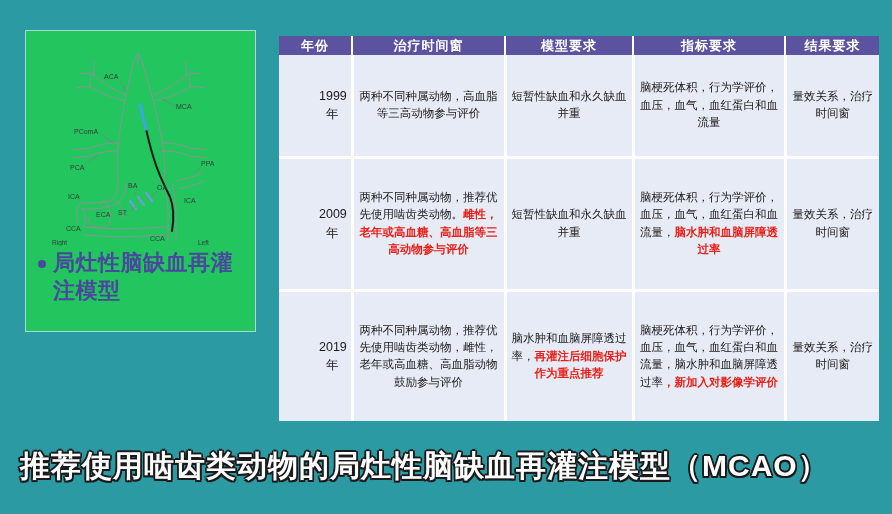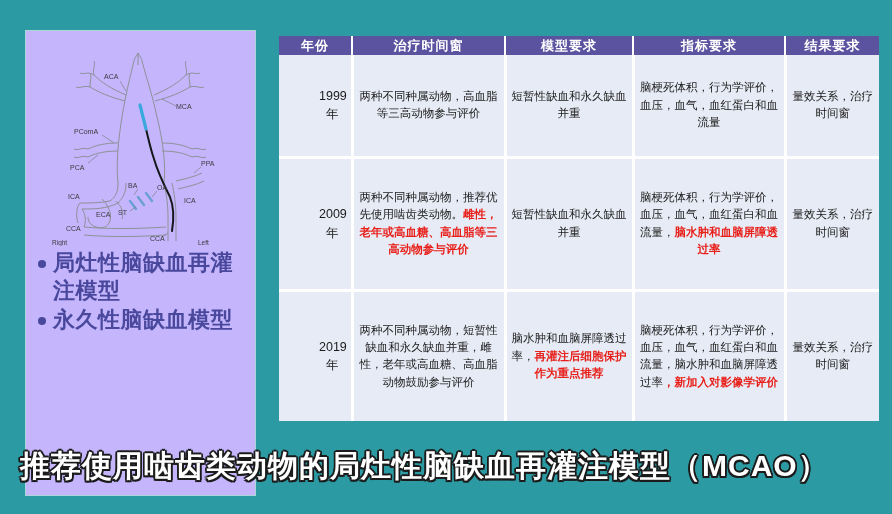--- a/index.html
+++ b/index.html
@@ -4,22 +4,22 @@
 <style>
   html,body{margin:0;padding:0;}
   body{
     width:892px;height:514px;position:relative;overflow:hidden;
     background:#2b9aa3;
     font-family:"Liberation Sans","DejaVu Sans",sans-serif;
   }
 
   
   #left-card{
-    position:absolute;left:26px;top:31px;width:229px;height:464px;
-    background:#c4b5fd;
+    position:absolute;left:26px;top:31px;width:229px;height:300px;
+    background:#22c55e;
     box-shadow:0 0 0 1px rgba(255,255,255,.6);
   }
   #diagram-wrap{
     position:absolute;left:0;top:0;width:229px;height:215px;
   }
   #diagram-wrap svg{display:block;width:229px;height:215px;}
 
   #bullet-list{
     position:absolute;left:0;top:218px;width:229px;
     padding:0 6px 0 10px;box-sizing:border-box;
@@ -200,24 +200,20 @@
       <text class="dlab" x="124" y="210">CCA</text>
       <text class="dlab-side" x="26" y="214">Right</text>
       <text class="dlab-side" x="172" y="214">Left</text>
     </svg>
   </div>
 
   <div id="bullet-list">
     <div class="bullet-item">
       <span class="bullet-dot"></span>
       <span class="bullet-text">局灶性脑缺血再灌注模型</span>
-    </div>
-    <div class="bullet-item">
-      <span class="bullet-dot"></span>
-      <span class="bullet-text">永久性脑缺血模型</span>
     </div>
   </div>
 </div>
 
 <div id="table-wrap">
   <table>
     <colgroup>
       <col class="c1">
         <col class="c2">
         <col class="c3">
@@ -243,21 +239,21 @@
         </tr>
         <tr>
           <td class="year">2009年</td>
           <td class="left-pad"><span>两种不同种属动物，推荐优先使用啮齿类动物。</span><span class="hl">雌性，老年或高血糖、高血脂等三高动物参与评价</span></td>
           <td class="left-pad"><span>短暂性缺血和永久缺血并重</span></td>
           <td class="left-pad"><span>脑梗死体积，行为学评价，血压，血气，血红蛋白和血流量，</span><span class="hl">脑水肿和血脑屏障透过率</span></td>
           <td class="left-pad"><span>量效关系，治疗时间窗</span></td>
         </tr>
         <tr>
           <td class="year">2019年</td>
-          <td class="left-pad"><span>两种不同种属动物，短暂性缺血和永久缺血并重，雌性，老年或高血糖、高血脂动物鼓励参与评价</span></td>
+          <td class="left-pad"><span>两种不同种属动物，推荐优先使用啮齿类动物，雌性，老年或高血糖、高血脂动物鼓励参与评价</span></td>
           <td class="left-pad"><span>脑水肿和血脑屏障透过率，</span><span class="hl">再灌注后细胞保护作为重点推荐</span></td>
           <td class="left-pad"><span>脑梗死体积，行为学评价，血压，血气，血红蛋白和血流量，脑水肿和血脑屏障透过率</span><span class="hl">，新加入对影像学评价</span></td>
           <td class="left-pad"><span>量效关系，治疗时间窗</span></td>
         </tr>
       </tbody>
   </table>
 </div>
 
 <div id="caption">
   <span class="cap-inner">推荐使用啮齿类动物的局灶性脑缺血再灌注模型（MCAO）</span>

